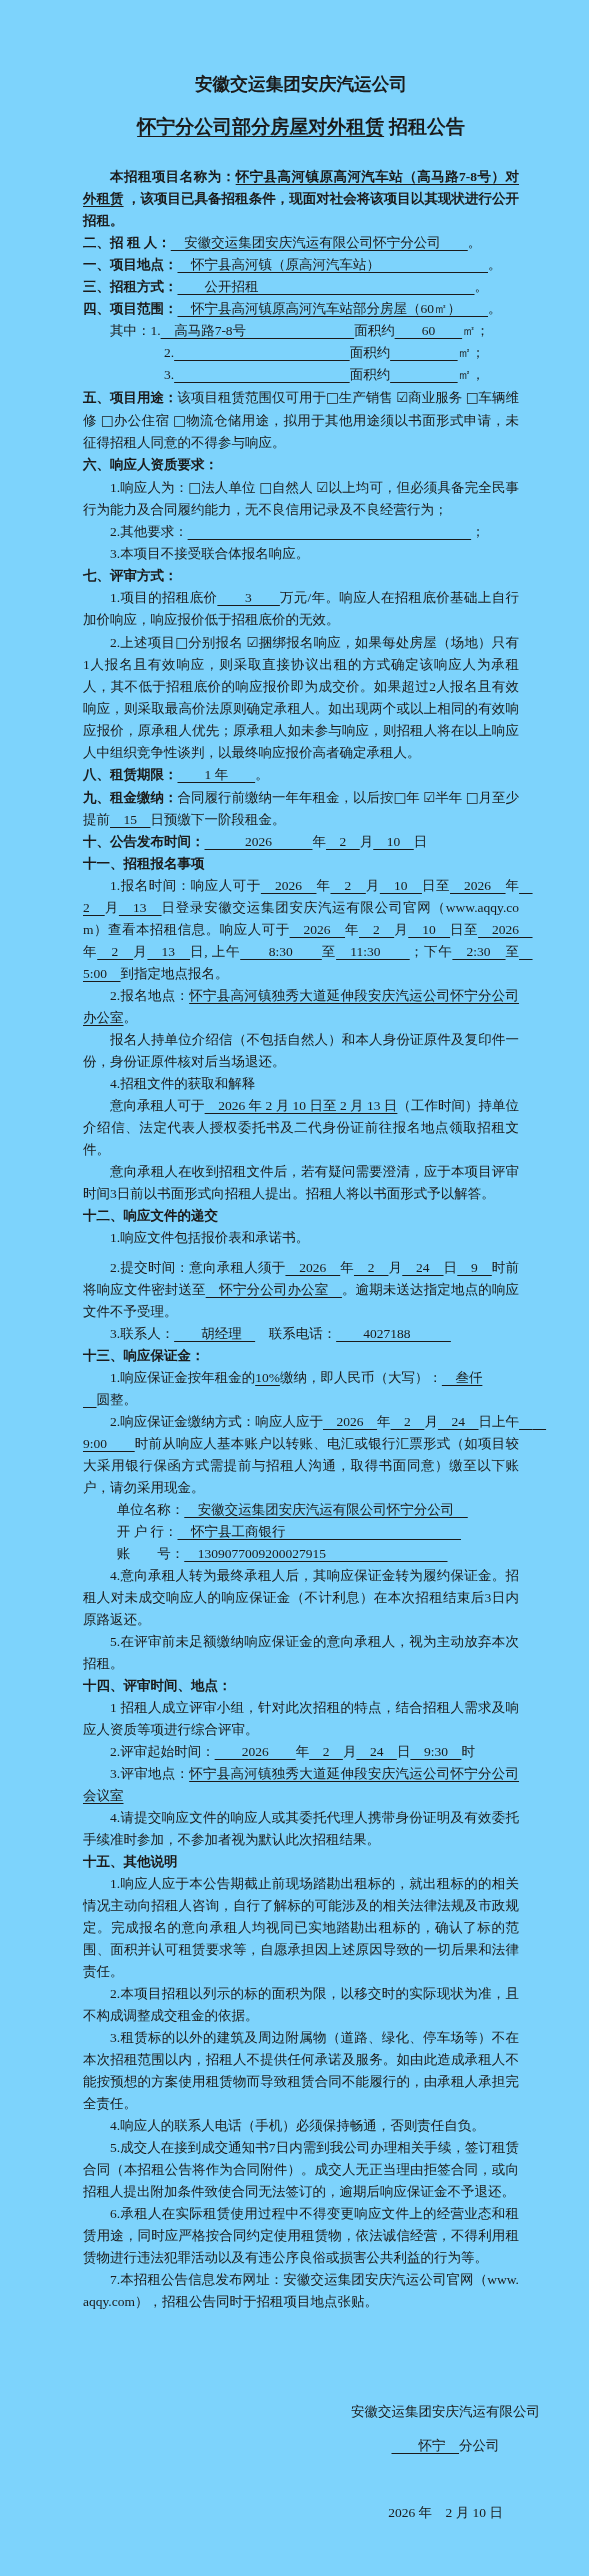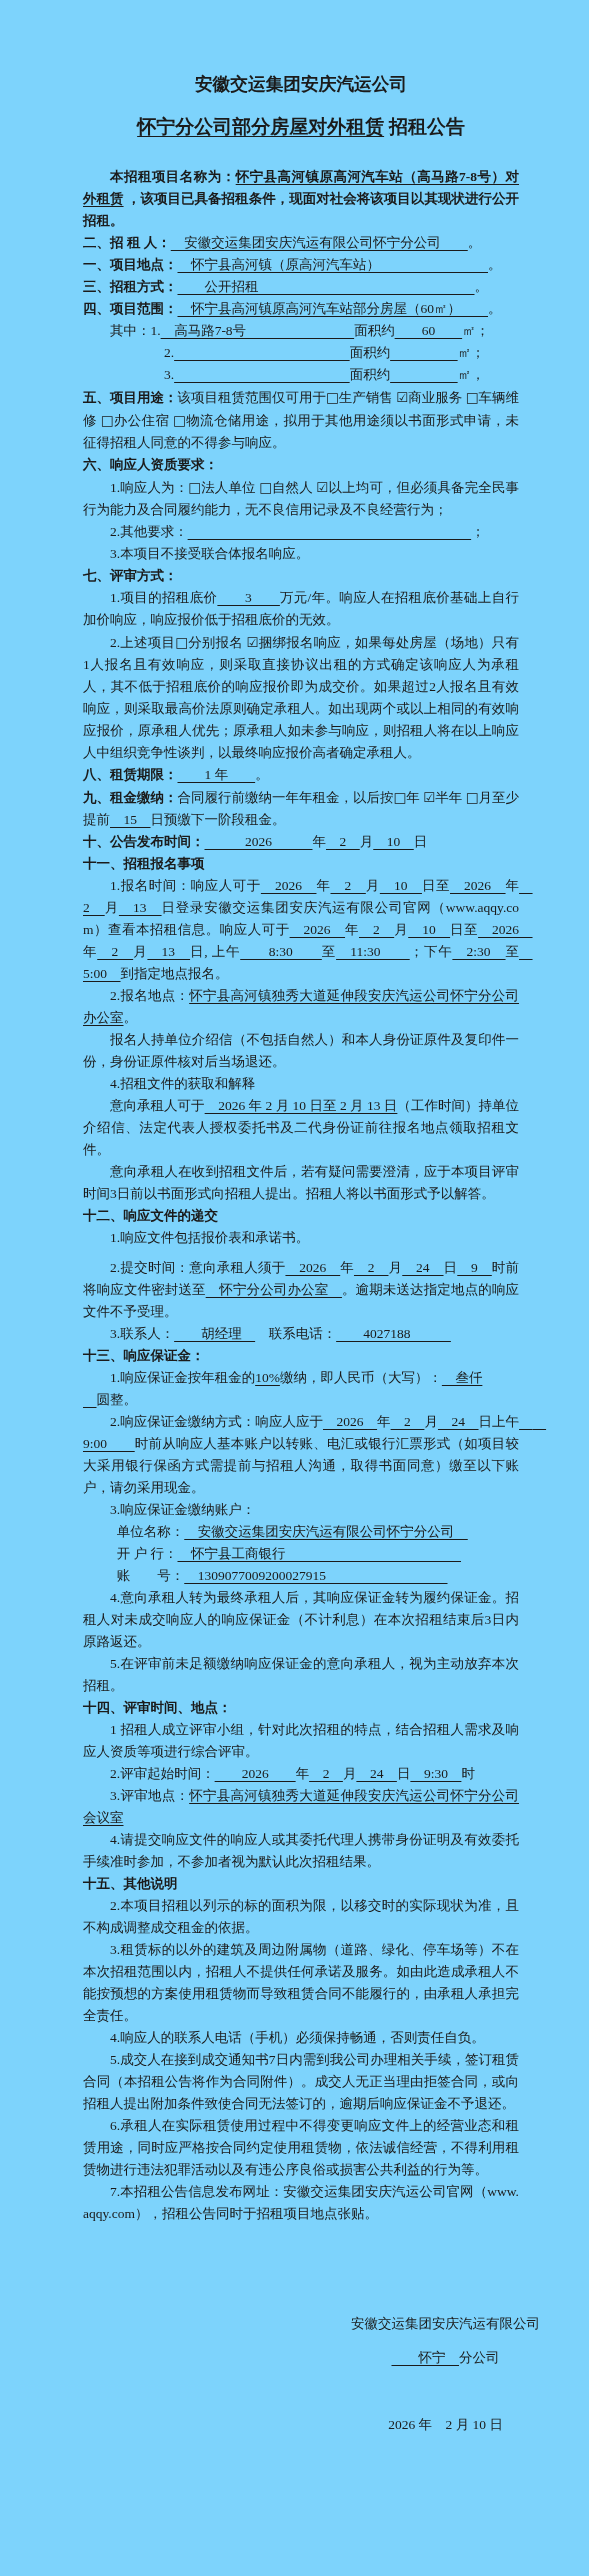--- a/index.html
+++ b/index.html
@@ -81,32 +81,32 @@
         <p class="para" style="text-indent: 2em;"><span>意向承租人可于</span><span class="u">　2026 年 2 月 10 日至 2 月 13 日</span><span>（工作时间）持单位介绍信、法定代表人授权委托书及二代身份证前往报名地点领取招租文件。</span></p>
         <p class="para" style="text-indent: 2em;"><span>意向承租人在收到招租文件后，若有疑问需要澄清，应于本项目评审时间3日前以书面形式向招租人提出。招租人将以书面形式予以解答。</span></p>
         <p class="para"><span class="b">十二、响应文件的递交</span></p>
         <p class="para" style="text-indent: 2em;"><span>1.响应文件包括报价表和承诺书。</span></p>
         <p class="para" style="text-indent: 2em; margin-top: 8px;"><span>2.提交时间：意向承租人须于</span><span class="u">　2026　</span><span>年</span><span class="u">　2　</span><span>月</span><span class="u">　24　</span><span>日</span><span class="u">　9　</span><span>时前将响应文件密封送至</span><span class="u">　怀宁分公司办公室　</span><span>。逾期未送达指定地点的响应文件不予受理。</span></p>
         <p class="para" style="text-indent: 2em;"><span>3.联系人：</span><span class="u">　　胡经理　</span><span>　联系电话：</span><span class="u">　　4027188　　　</span></p>
         <p class="para"><span class="b">十三、响应保证金：</span></p>
         <p class="para" style="text-indent: 2em;"><span>1.响应保证金按年租金的</span><span class="u">10%</span><span>缴纳，即人民币（大写）：</span><span class="u">　叁仟</span></p>
         <p class="para"><span class="u">　</span><span>圆整。</span></p>
         <p class="para" style="text-indent: 2em;"><span>2.响应保证金缴纳方式：响应人应于</span><span class="u">　2026　</span><span>年</span><span class="u">　2　</span><span>月</span><span class="u">　24　</span><span>日上午</span><span class="u">　　9:00　　</span><span>时前从响应人基本账户以转账、电汇或银行汇票形式（如项目较大采用银行保函方式需提前与招租人沟通，取得书面同意）缴至以下账户，请勿采用现金。</span></p>
-        <p class="para" style="text-indent: 2em;"><span>3.响应保证金缴纳账户：</span></p>
         <p class="para" style="text-indent: 2.5em;"><span>单位名称：</span><span class="u">　安徽交运集团安庆汽运有限公司怀宁分公司　</span></p>
         <p class="para" style="text-indent: 2.5em;"><span>开 户 行：</span><span class="u">　怀宁县工商银行　　　　　　　　　　　　　</span></p>
         <p class="para" style="text-indent: 2.5em;"><span>账　　号：</span><span class="u">　1309077009200027915　　　　　　　　　</span></p>
         <p class="para" style="text-indent: 2em;"><span>4.意向承租人转为最终承租人后，其响应保证金转为履约保证金。招租人对未成交响应人的响应保证金（不计利息）在本次招租结束后3日内原路返还。</span></p>
         <p class="para" style="text-indent: 2em;"><span>5.在评审前未足额缴纳响应保证金的意向承租人，视为主动放弃本次招租。</span></p>
         <p class="para"><span class="b">十四、评审时间、地点：</span></p>
         <p class="para" style="text-indent: 2em;"><span>1 招租人成立评审小组，针对此次招租的特点，结合招租人需求及响应人资质等项进行综合评审。</span></p>
         <p class="para" style="text-indent: 2em;"><span>2.评审起始时间：</span><span class="u">　　2026　　</span><span>年</span><span class="u">　2　</span><span>月</span><span class="u">　24　</span><span>日</span><span class="u">　9:30　</span><span>时</span></p>
         <p class="para" style="text-indent: 2em;"><span>3.评审地点：</span><span class="u">怀宁县高河镇独秀大道延伸段安庆汽运公司怀宁分公司会议室</span></p>
         <p class="para" style="text-indent: 2em;"><span>4.请提交响应文件的响应人或其委托代理人携带身份证明及有效委托手续准时参加，不参加者视为默认此次招租结果。</span></p>
         <p class="para"><span class="b">十五、其他说明</span></p>
+        <p class="para" style="text-indent: 2em;"><span>1.响应人应于本公告期截止前现场踏勘出租标的，就出租标的的相关情况主动向招租人咨询，自行了解标的可能涉及的相关法律法规及市政规定。完成报名的意向承租人均视同已实地踏勘出租标的，确认了标的范围、面积并认可租赁要求等，自愿承担因上述原因导致的一切后果和法律责任。</span></p>
         <p class="para" style="text-indent: 2em;"><span>2.本项目招租以列示的标的面积为限，以移交时的实际现状为准，且不构成调整成交租金的依据。</span></p>
         <p class="para" style="text-indent: 2em;"><span>3.租赁标的以外的建筑及周边附属物（道路、绿化、停车场等）不在本次招租范围以内，招租人不提供任何承诺及服务。如由此造成承租人不能按预想的方案使用租赁物而导致租赁合同不能履行的，由承租人承担完全责任。</span></p>
         <p class="para" style="text-indent: 2em;"><span>4.响应人的联系人电话（手机）必须保持畅通，否则责任自负。</span></p>
         <p class="para" style="text-indent: 2em;"><span>5.成交人在接到成交通知书7日内需到我公司办理相关手续，签订租赁合同（本招租公告将作为合同附件）。成交人无正当理由拒签合同，或向招租人提出附加条件致使合同无法签订的，逾期后响应保证金不予退还。</span></p>
         <p class="para" style="text-indent: 2em;"><span>6.承租人在实际租赁使用过程中不得变更响应文件上的经营业态和租赁用途，同时应严格按合同约定使用租赁物，依法诚信经营，不得利用租赁物进行违法犯罪活动以及有违公序良俗或损害公共利益的行为等。</span></p>
         <p class="para" style="text-indent: 2em;"><span>7.本招租公告信息发布网址：安徽交运集团安庆汽运公司官网（www.aqqy.com），招租公告同时于招租项目地点张贴。</span></p>
       </div>
     <div class="footer">
       <div>安徽交运集团安庆汽运有限公司</div>
       <div class="branch"><span class="u">　　怀宁　</span><span>分公司</span></div>

